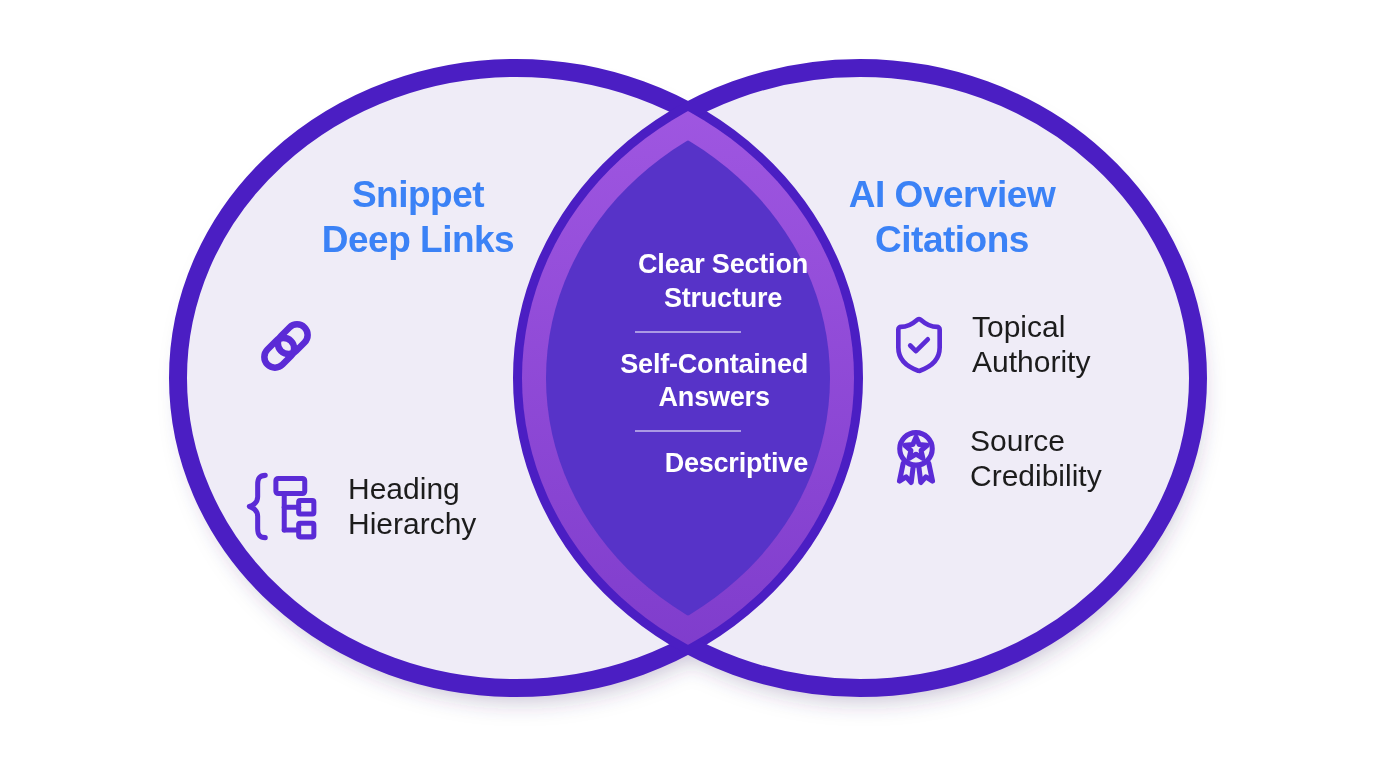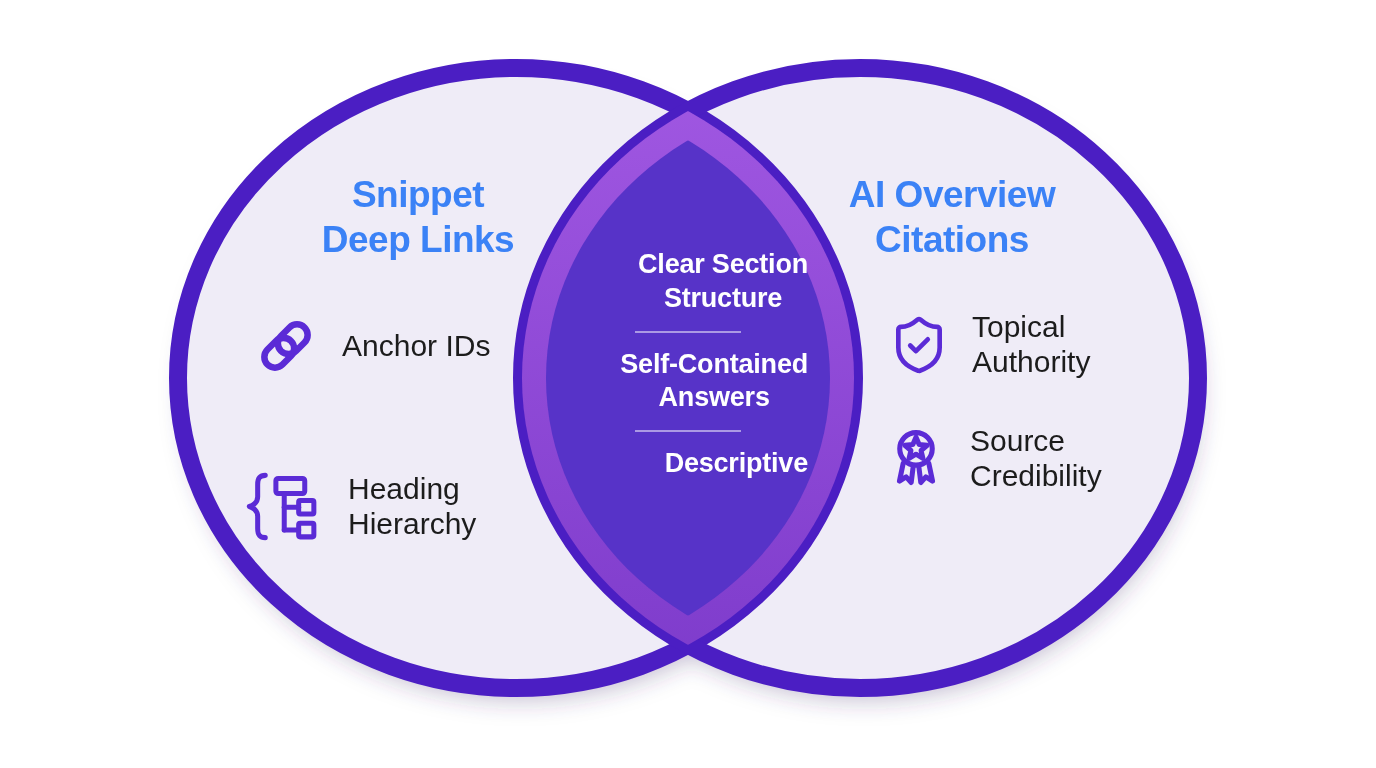--- a/index.html
+++ b/index.html
@@ -71,21 +71,20 @@
     <span class="line">Deep Links</span>
   </div>
 
   <div class="abs item-row" style="left:252px;top:312px;">
     <svg class="item-icon" width="68" height="68" viewBox="0 0 48 48" fill="none" stroke="currentColor" stroke-width="4.6" stroke-linecap="round" stroke-linejoin="round">
       <g transform="rotate(-45 24 24)">
         <rect x="5.5" y="16.5" width="23.5" height="15" rx="7.5"></rect>
         <rect x="19" y="16.5" width="23.5" height="15" rx="7.5"></rect>
       </g>
     </svg>
-    <div class="item-label">Anchor IDs</div>
   </div>
 
   <div class="abs item-row" style="left:244px;top:424px;margin-top:46px;">
     <svg class="item-icon" width="82" height="73" viewBox="0 0 54 48" fill="none" stroke="currentColor" stroke-width="3.3" stroke-linecap="round" stroke-linejoin="round">
       <path d="M14 3.5 C9.5 3.5 9 6.5 9 9.5 L9 17.5 C9 21.5 5.5 23.5 3.5 24 C5.5 24.5 9 26.5 9 30.5 L9 38.5 C9 41.5 9.5 44.5 14 44.5"></path>
       <rect x="21" y="5.5" width="19" height="10" rx="1.5"></rect>
       <path d="M26.5 15.5 V39.5"></path>
       <path d="M26.5 24.5 H36"></path>
       <rect x="36" y="20" width="10" height="9" rx="1"></rect>
       <path d="M26.5 39.5 H36"></path>

